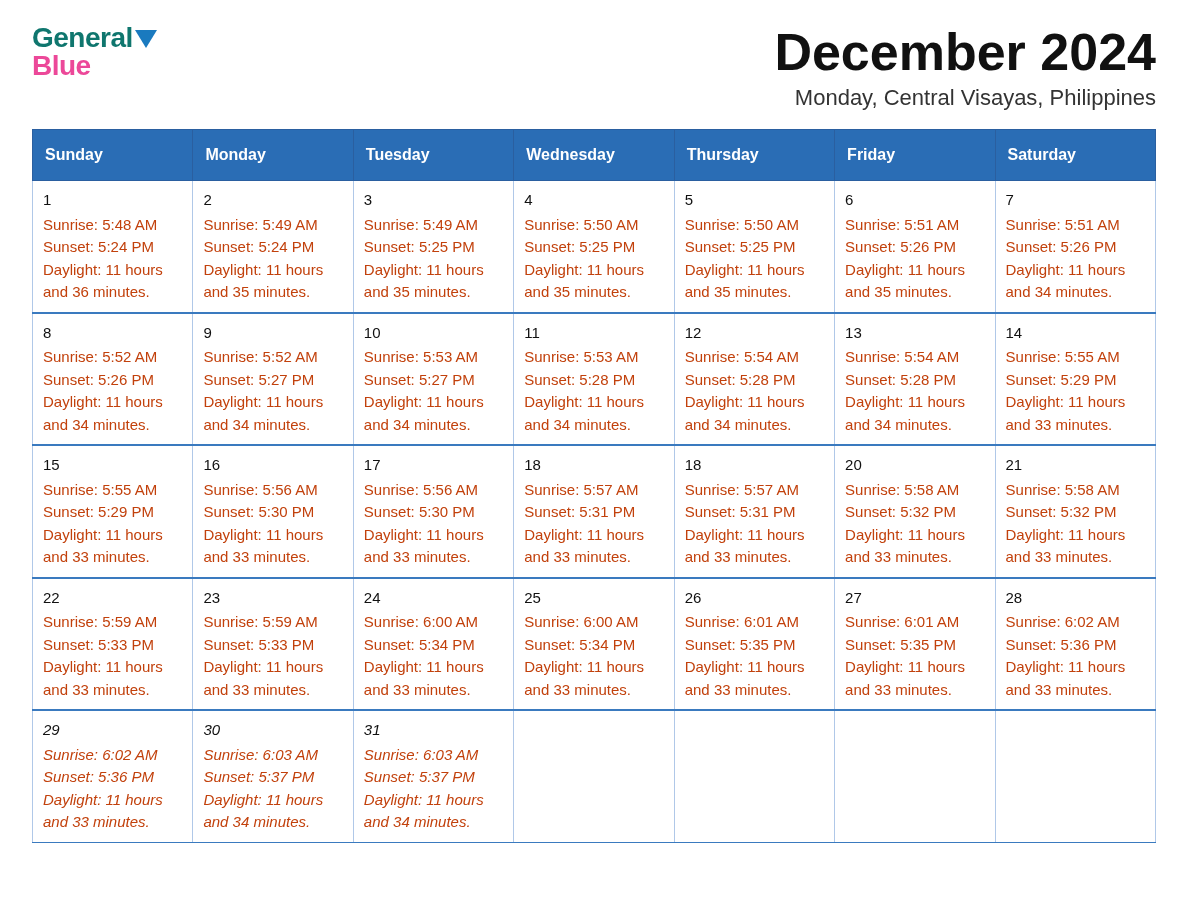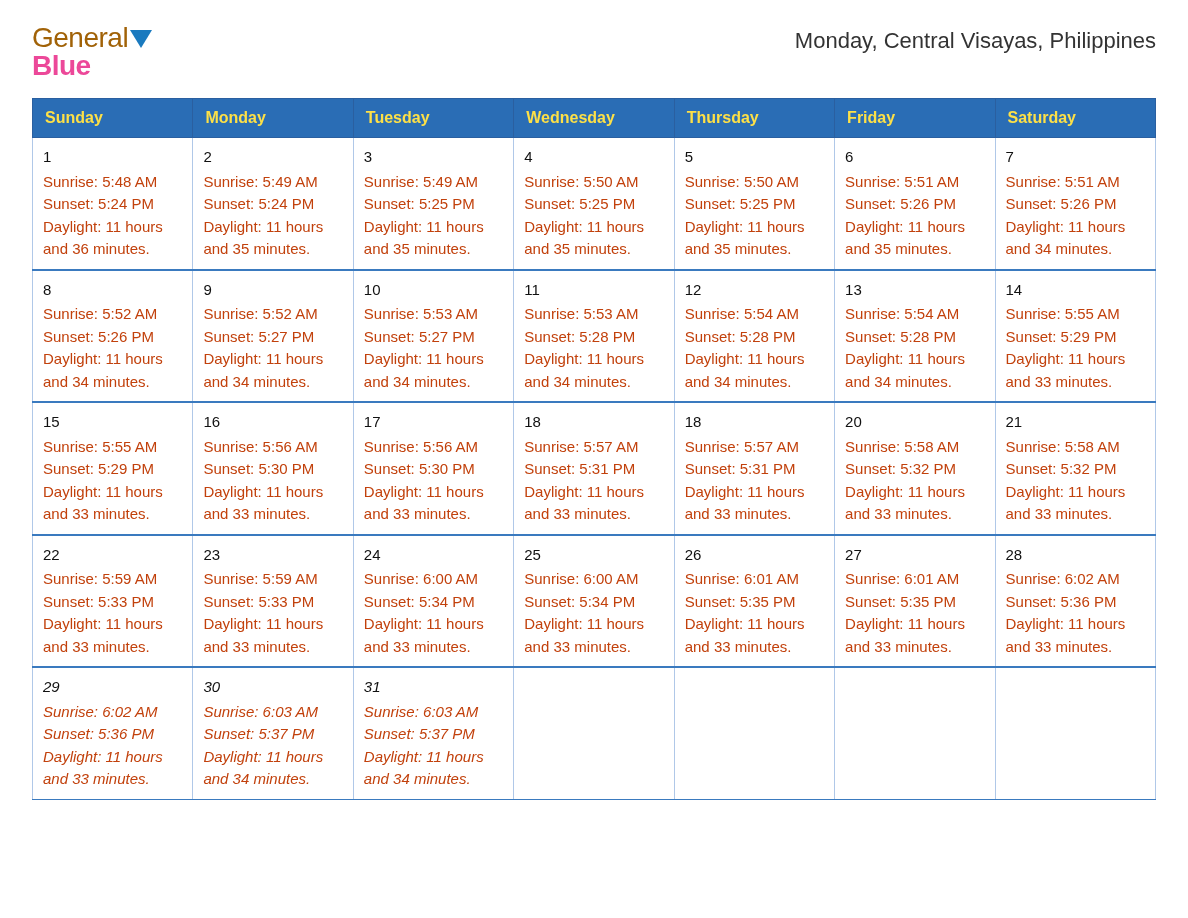--- a/index.html
+++ b/index.html
@@ -18,22 +18,22 @@
       margin-bottom: 18px;
     }
     .logo {
       display: flex;
       flex-direction: column;
       align-items: flex-start;
       line-height: 1;
     }
     .logo-text-general {
       font-size: 28px;
-      font-weight: normal;
-      color: #a16207;
+      font-weight: bold;
+      color: #0f766e;
       letter-spacing: -0.5px;
     }
     .logo-text-blue {
       font-size: 28px;
       font-weight: bold;
       color: #ec4899;
       letter-spacing: -0.5px;
       display: flex;
       align-items: center;
       gap: 4px;
@@ -52,24 +52,24 @@
       color: #333;
       margin-top: 4px;
     }
     .calendar {
       width: 100%;
       border-collapse: collapse;
       border: 1.5px solid #3a7abf;
     }
     .calendar th {
       background-color: #2a6db5;
-      color: #fde047;
+      color: #ffffff;
       font-size: 16px;
       font-weight: bold;
-      padding: 10px 12px;
+      padding: 16px 12px;
       text-align: left;
       border: 1px solid #2a5fa0;
     }
     .calendar td {
       vertical-align: top;
       padding: 8px 10px;
       border: 1px solid #b0c8e8;
       width: 14.28%;
       min-height: 90px;
       background: #fff;
@@ -102,20 +102,21 @@
   <div class="logo">
     <div style="display:flex;align-items:center;">
       <span class="logo-text-general">General</span>
       <svg width="22" height="18" viewBox="0 0 22 18" style="margin-left:2px;margin-top:2px;">
         <polygon points="0,0 22,0 11,18" fill="#1a7abf"></polygon>
       </svg>
     </div>
     <span class="logo-text-blue">Blue</span>
   </div>
   <div class="title-block">
+    <div class="main-title">December 2024</div>
     <div class="subtitle">Monday, Central Visayas, Philippines</div>
   </div>
 </div>
 
 <table class="calendar">
   <thead>
     <tr>
     <th>Sunday</th>
         <th>Monday</th>
         <th>Tuesday</th>

